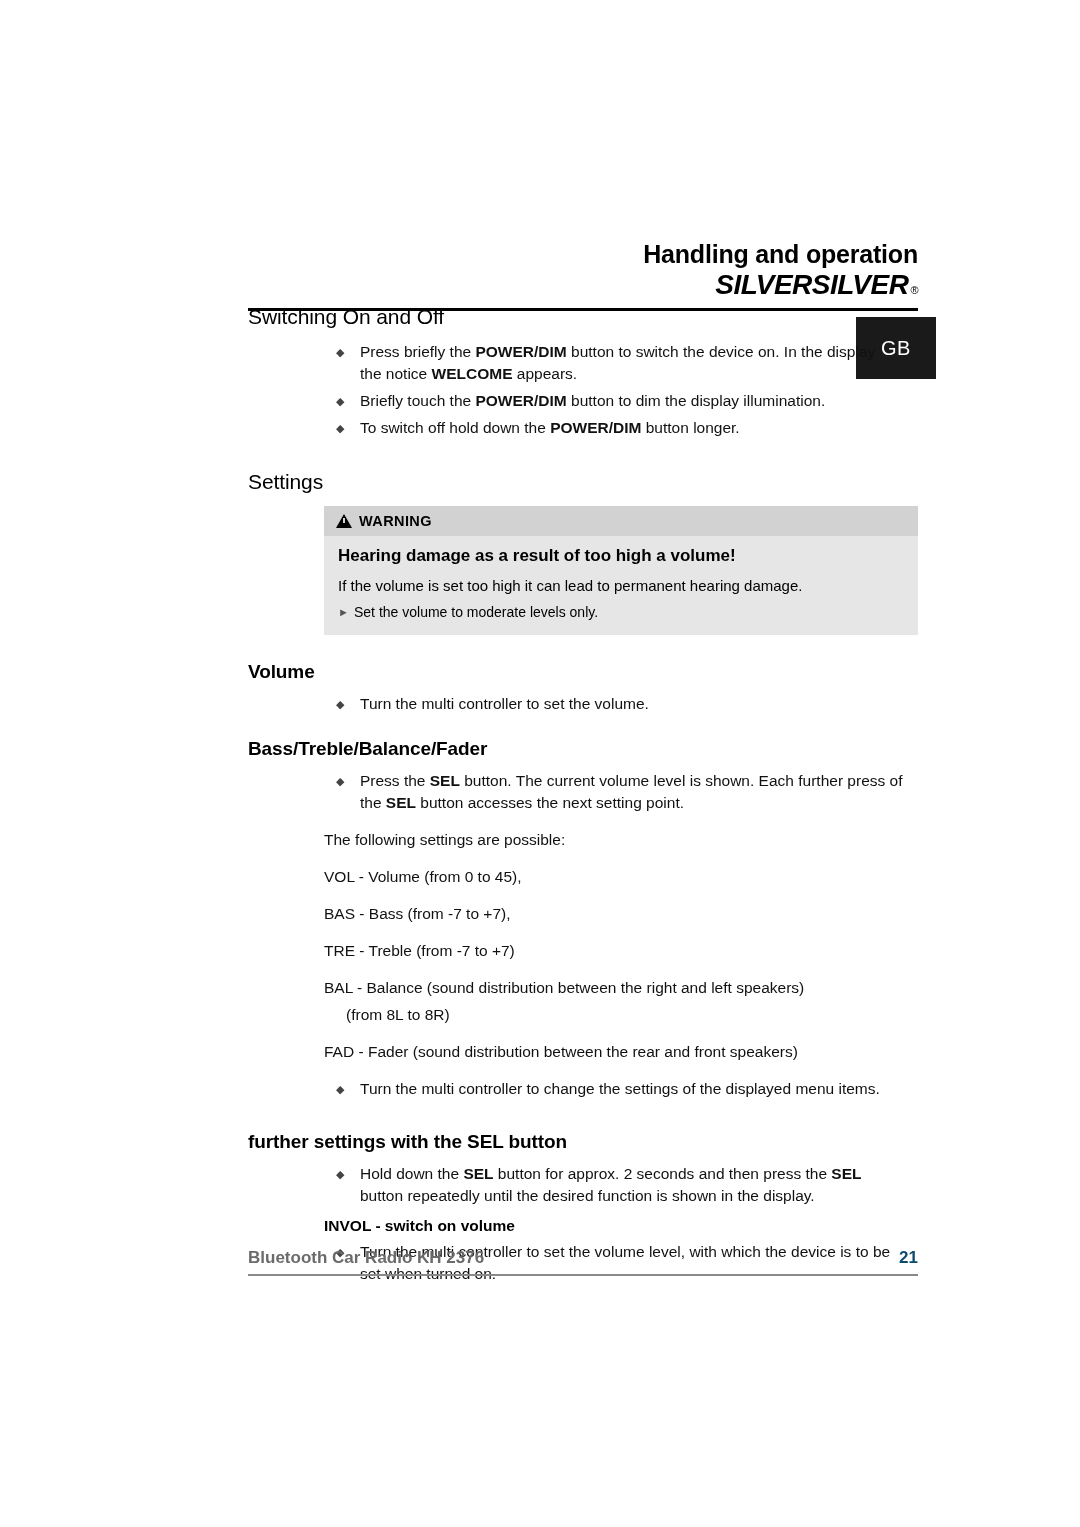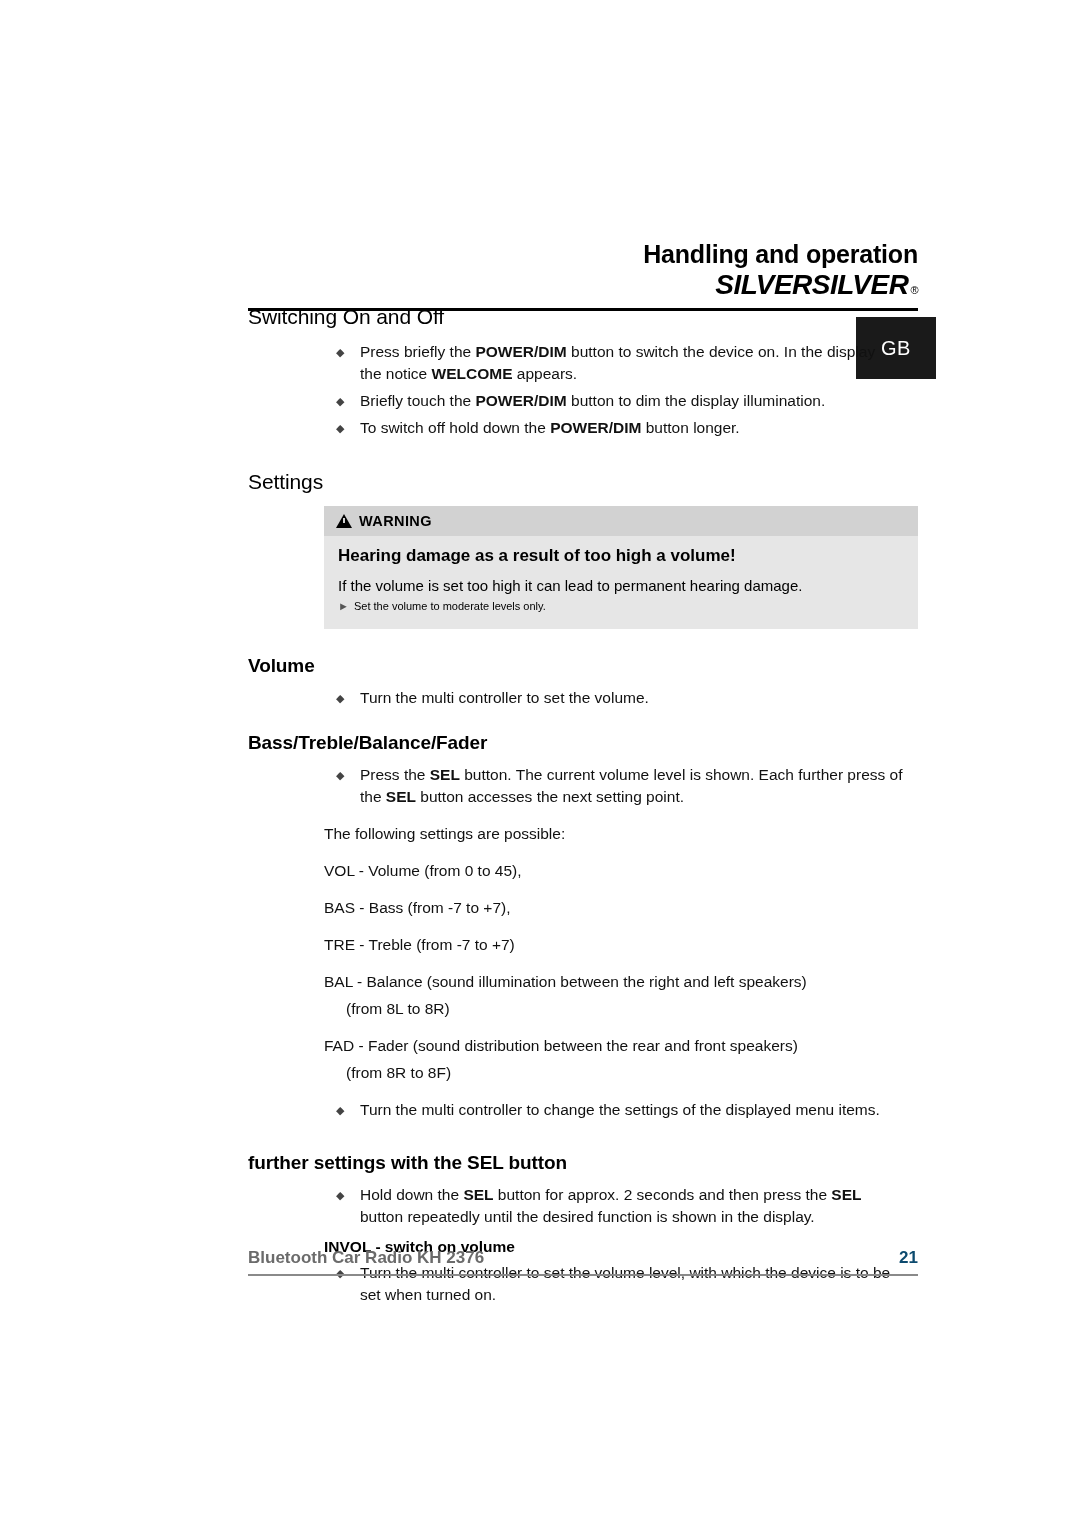--- a/index.html
+++ b/index.html
@@ -175,34 +175,35 @@
     padding: 10px 14px 12px 14px;
   }
   .wlead {
     font-size: 17px;
     font-weight: bold;
     margin-bottom: 9px;
   }
   .wtext {
     font-size: 15px;
     line-height: 21px;
+    margin-bottom: 6px;
   }
   .warrow {
     display: flex;
     align-items: flex-start;
   }
   .warrow .ar {
     flex: 0 0 auto;
     width: 16px;
     color: #555;
     font-size: 11px;
     line-height: 21px;
   }
   .warrow .atxt {
-    font-size: 11px;
+    font-size: 14px;
     line-height: 21px;
   }
 
   
   .footer {
     position: absolute;
     left: 248px;
     top: 1248px;
     width: 670px;
   }
@@ -314,25 +315,24 @@
     </div>
     <div class="spacer-sm"></div>
     <div class="plain">The following settings are possible:</div>
     <div class="spacer-sm"></div>
     <div class="plain">VOL - Volume (from 0 to 45),</div>
     <div class="spacer-sm"></div>
     <div class="plain">BAS - Bass (from -7 to +7),</div>
     <div class="spacer-sm"></div>
     <div class="plain">TRE  - Treble (from -7 to +7)</div>
     <div class="spacer-sm"></div>
-    <div class="plain">BAL  - Balance (sound illumination between the right and left speakers)</div>
+    <div class="plain">BAL  - Balance (sound distribution between the right and left speakers)</div>
     <div class="plain indent2">(from 8L to 8R)</div>
     <div class="spacer-sm"></div>
     <div class="plain">FAD - Fader (sound distribution between the rear and front speakers)</div>
-    <div class="plain indent2">(from 8R to 8F)</div>
     <div class="spacer-sm"></div>
     <div class="bullets">
       <div class="bullet">
         <span class="dia">◆</span>
         <span class="btxt">Turn the multi controller to change the settings of the displayed menu items.</span>
       </div>
     </div>
 
     <div class="spacer-lg"></div>
 

